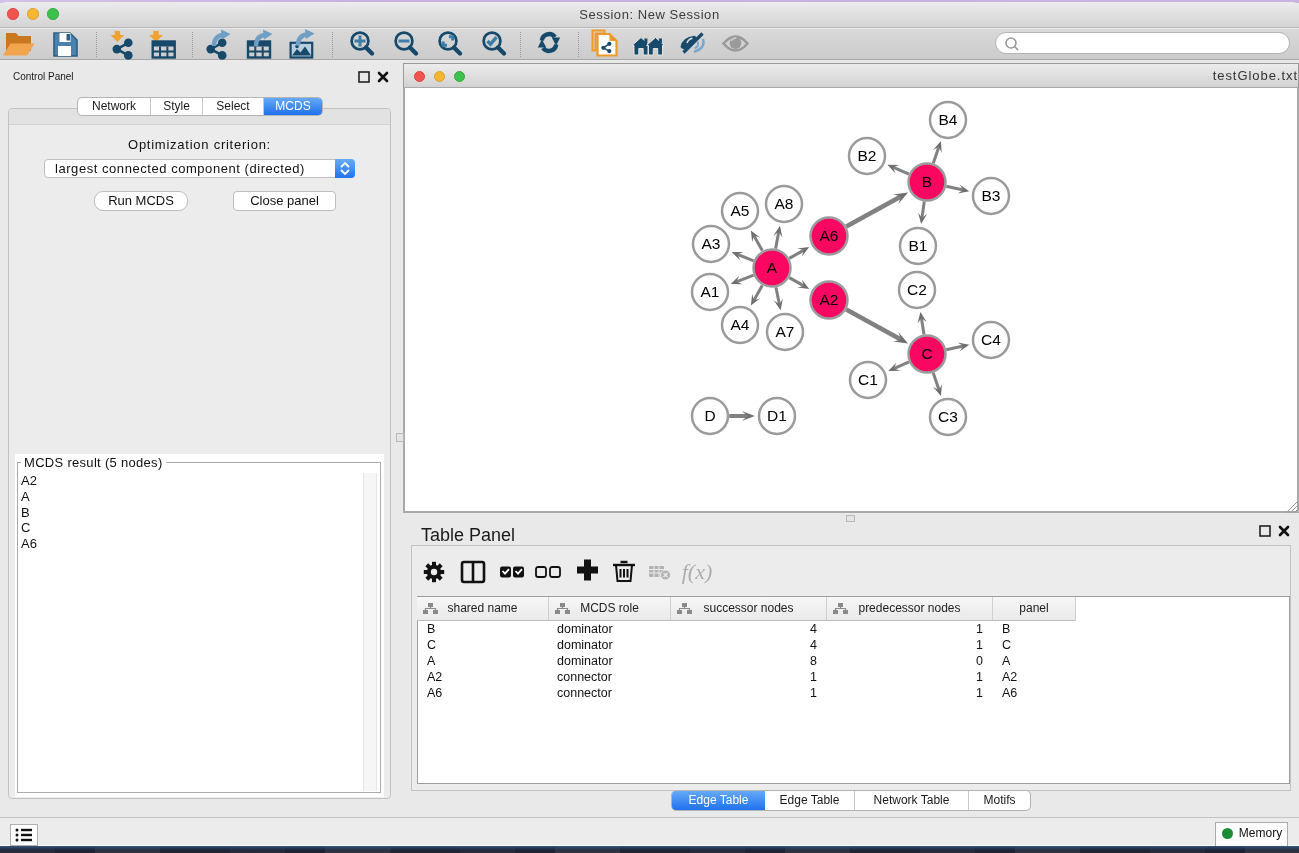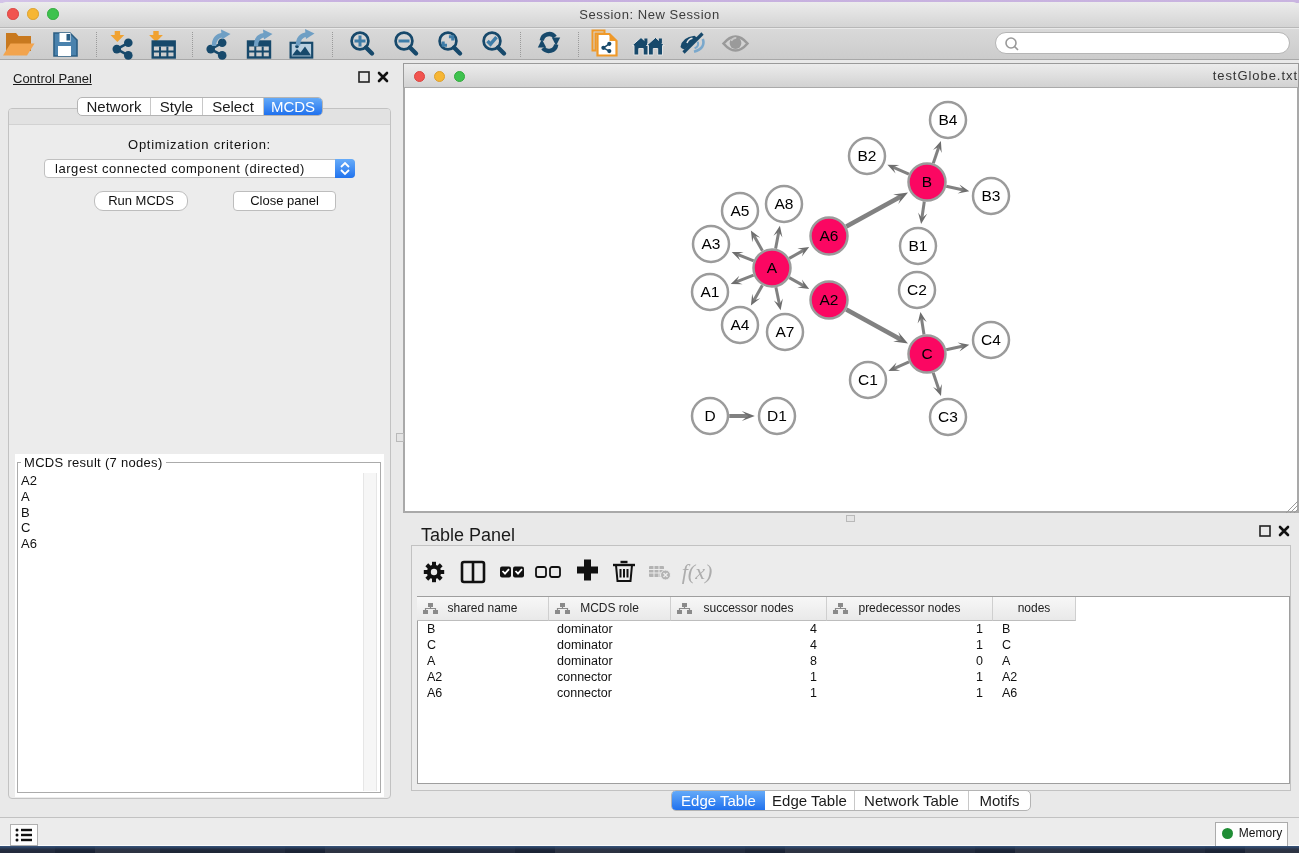--- a/index.html
+++ b/index.html
@@ -11,28 +11,28 @@
   background:linear-gradient(#ececec,#d4d4d4); border-bottom:1px solid #b8b8b8; }
 #titlebar .title { width:100%; text-align:center; line-height:25px; font-size:13px; color:#3c3c3c; letter-spacing:0.55px; }
 .tl { position:absolute; border-radius:50%; }
 #toolbar { left:0; top:29px; width:1299px; height:31px;
   background:linear-gradient(#d9d9d9,#cccccc); border-bottom:1px solid #a8a8a8; }
 .tsep { position:absolute; top:3px; height:25px; width:0;
   border-left:1px dotted #9a9a9a; }
 #searchbox { position:absolute; left:995px; top:3px; width:295px; height:22px;
   background:#fff; border:1px solid #b5b5b5; border-radius:12px; }
 
-#cp-title { left:13px; top:71px; font-size:13px; color:#1a1a1a;text-decoration:underline; }
+#cp-title { left:13px; top:71px; font-size:10px; color:#1a1a1a; }
 #cp-pane { left:8px; top:108px; width:383px; height:691px; background:#ececec;
   border:1px solid #c2c2c2; border-radius:4px; }
 #cp-tabband { left:9px; top:109px; width:381px; height:16px; background:#e2e2e2;
   border-bottom:1px solid #d2d2d2; border-radius:3px 3px 0 0; }
 .tabs { position:absolute; display:flex; background:#fff; border:1px solid #b4b4b4;
   border-radius:5px; overflow:hidden; }
-.tabs .tab { font-size:15px; color:#1a1a1a; text-align:center; line-height:17px;
+.tabs .tab { font-size:12px; color:#1a1a1a; text-align:center; line-height:17px;
   border-right:1px solid #c8c8c8; }
 .tabs .tab:last-child { border-right:none; }
 .tabs .tab.sel { background:linear-gradient(#64aaf8,#2071ee); color:#fff; border-right:none; }
 #cp-tabs { left:77px; top:97px; height:19px; }
 #cp-tabs .tab { line-height:17px; }
 #opt-label { left:9px; top:137px; width:381px; text-align:center; font-size:13px; color:#111; letter-spacing:0.75px; }
 #combo { left:44px; top:159px; width:311px; height:19px; background:#fff; letter-spacing:0.55px;
   border:1px solid #c0c0c0; border-radius:4px; font-size:13px; color:#111;
   line-height:17px; padding-left:10px; }
 #combo .stepper { position:absolute; right:-1px; top:-1px; width:20px; height:19px;
@@ -220,21 +220,21 @@
 <div class="abs" id="mcds-white"></div>
 <div class="abs" id="fieldset"></div>
 <div class="abs" id="mcds-list">
     <div>A2</div>
     <div>A</div>
     <div>B</div>
     <div>C</div>
     <div>A6</div>
   </div>
 <div class="abs" id="mcds-scroll"></div>
-<div class="abs" id="fieldset-label">MCDS result (7 nodes)</div>
+<div class="abs" id="fieldset-label">MCDS result (5 nodes)</div>
 
 <div class="abs" id="net-win">
  <div class="abs" id="net-titlebar">
   <div class="tl" style="left:9.5px;top:7px;width:11px;height:11px;background:#f1544f;border:0.5px solid #da4440;"></div>
   <div class="tl" style="left:29.5px;top:7px;width:11px;height:11px;background:#f6b634;border:0.5px solid #dda02c;"></div>
   <div class="tl" style="left:49.5px;top:7px;width:11px;height:11px;background:#3ec24e;border:0.5px solid #30ab3c;"></div>
   <div class="title">testGlobe.txt</div>
  </div>
  <div class="abs" id="net-canvas">
  <svg width="894" height="423" style="position:absolute;left:0;top:0">
@@ -396,21 +396,21 @@
    <path d="M4.5,1 l4,4 M8.5,1 l-4,4" stroke="#ececec" stroke-width="1.4"></path>
   </g>
   <text x="285" y="33" font-family="Liberation Serif, serif" font-style="italic" font-size="22" fill="#adadad" text-anchor="middle">f(x)</text>
  </g>
 </svg>
 <div class="abs" id="tp-table"></div>
 <div class="abs th" style="left:417px;top:597px;width:132px">shared name</div>
 <div class="abs th" style="left:549px;top:597px;width:122px">MCDS role</div>
 <div class="abs th" style="left:671px;top:597px;width:156px">successor nodes</div>
 <div class="abs th" style="left:827px;top:597px;width:166px">predecessor nodes</div>
-<div class="abs th" style="left:993px;top:597px;width:83px">nodes</div>
+<div class="abs th" style="left:993px;top:597px;width:83px">panel</div>
 <svg class="abs" style="left:417px;top:597px" width="660" height="24">
  <g fill="#8a8a8a">
   <g id="oc">
         <rect x="11" y="6" width="5" height="4"></rect>
         <rect x="6" y="13" width="5" height="4"></rect>
         <rect x="16" y="13" width="5" height="4"></rect>
         <path d="M13.5,10 v2 M8.5,13 v-1.5 h10 v1.5" stroke="#8a8a8a" fill="none" stroke-width="1.2"></path>
       </g>
   <use href="#oc" x="132"></use>
       <use href="#oc" x="254"></use>

